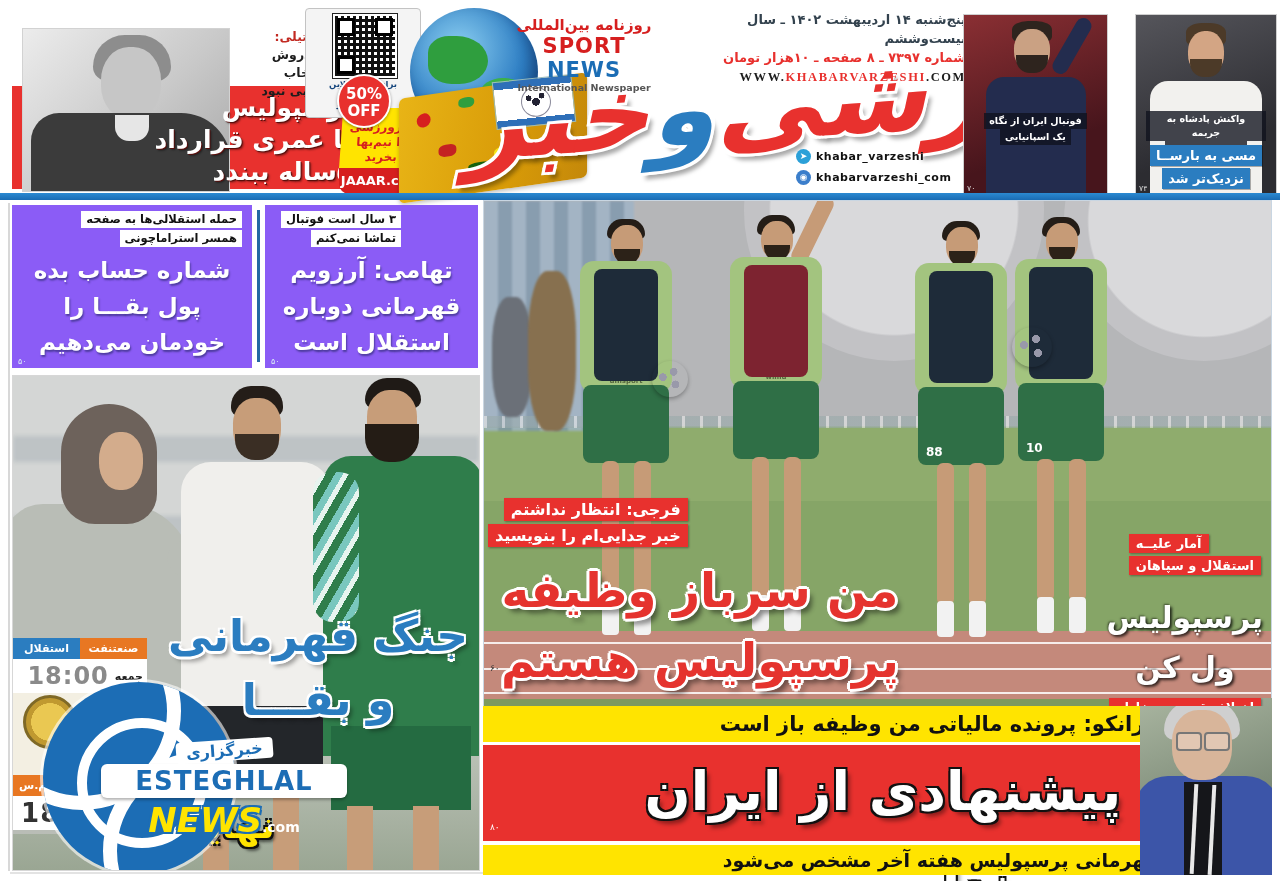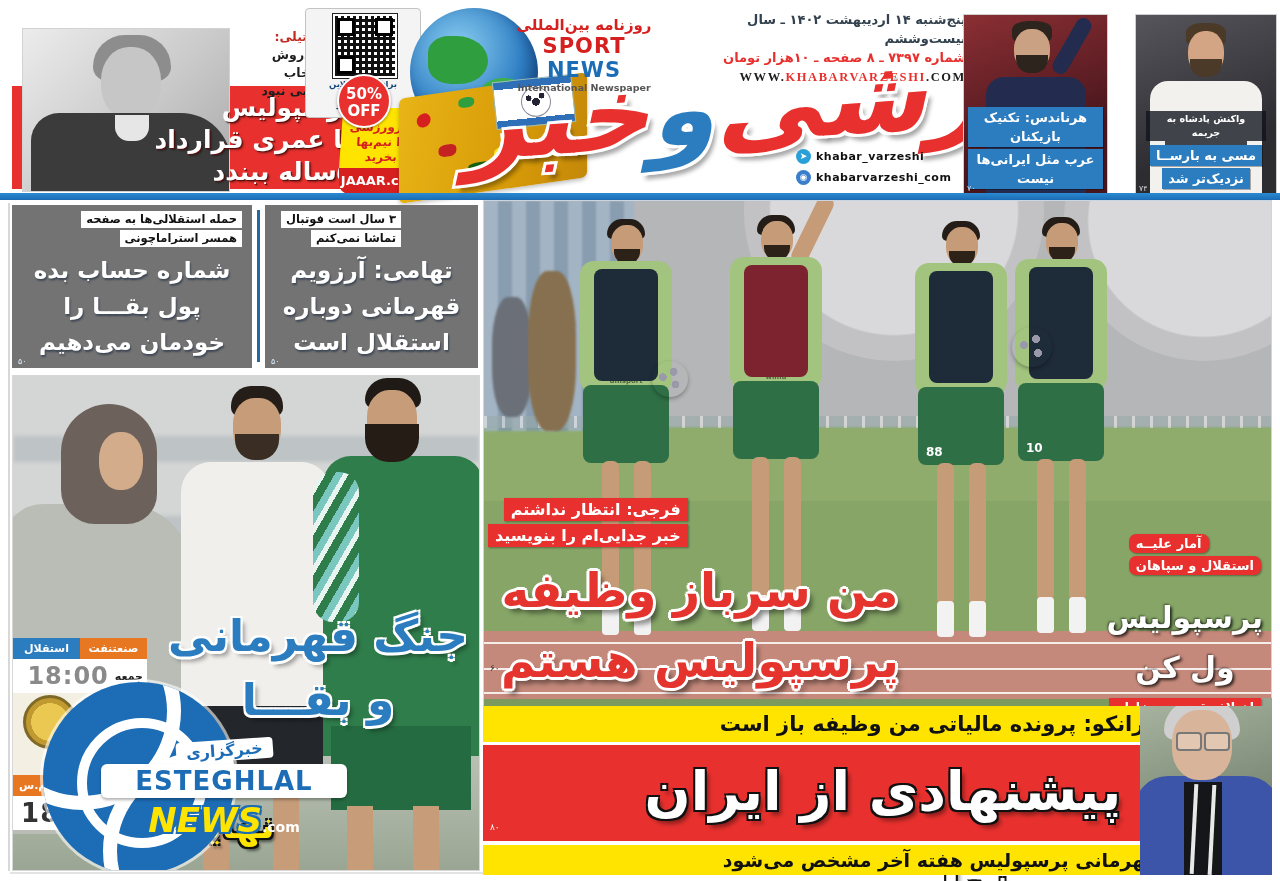--- a/index.html
+++ b/index.html
@@ -87,21 +87,21 @@
   .arm{position:absolute;border-radius:8px;}
   .card-kick{position:absolute;left:10px;right:10px;text-align:center;color:#fff;font-size:9.5px;font-weight:bold;line-height:14px;}
   .card-kick span{background:rgba(15,18,30,.78);padding:1px 5px;display:inline-block;}
   .card-head{position:absolute;left:4px;right:4px;bottom:6px;text-align:center;font-weight:900;font-size:13px;line-height:19px;color:#fff;}
   .card-head span{background:#2b7dc0;padding:1px 6px;display:inline-block;margin-top:2px;box-shadow:1px 1px 0 rgba(0,0,0,.3);}
   .pref{position:absolute;color:#eee;font-size:8px;opacity:.85;}
 
   .divider{left:0;top:193px;width:1280px;height:7px;background:linear-gradient(180deg,#2b8ad2,#1a6cb4);}
 
   
-  .bluebox{top:205px;height:163px;background:#737373;}
+  .bluebox{top:205px;height:163px;background:#8b5cf6;}
   .bb-right{left:265px;width:213px;}
   .bb-left{left:12px;width:240px;}
   .vrule{left:257px;top:210px;width:3px;height:152px;background:#2468a3;}
   .bb-kick{position:absolute;top:6px;font-size:11.5px;font-weight:bold;color:#111;line-height:17px;}
   .bb-kick span{background:#fff;padding:0 5px;display:block;width:fit-content;margin-bottom:2px;}
   .bb-head{position:absolute;left:6px;right:6px;bottom:8px;text-align:center;color:#fff;font-weight:900;
      font-size:23px;line-height:36px;text-shadow:1px 2px 2px rgba(0,20,50,.45);}
   .bb-pref{position:absolute;left:6px;bottom:2px;color:#d7e8f6;font-size:8px;}
 
   
@@ -188,21 +188,21 @@
   .player .sock.l{left:36px;} .player .sock.r{left:68px;}
   .armup{position:absolute;left:88px;top:-26px;width:17px;height:74px;background:#c69b77;border-radius:8px;transform:rotate(26deg);}
   .ball{position:absolute;border-radius:50%;background:radial-gradient(circle at 35% 30%,#fff 60%,#d9dde2 85%);
      background-image:radial-gradient(circle 4px at 30% 45%,#99a 95%,transparent),radial-gradient(circle 4px at 60% 30%,#99a 95%,transparent),radial-gradient(circle 4px at 65% 65%,#99a 95%,transparent);box-shadow:0 2px 4px rgba(0,0,0,.3);}
 
   
   .rk-tags{position:absolute;z-index:20;}
   .rk-tags span{display:block;width:fit-content;background:#e8312e;color:#fff;font-weight:900;padding:2px 7px;margin-bottom:3px;
      box-shadow:1px 1px 2px rgba(0,0,0,.35);}
   .rail-kick1{right:10px;top:333px;font-size:13px;text-align:right;}
-  .rail-kick1 span{margin-right:auto;margin-left:0;border-radius:7px;}
+  .rail-kick1 span{margin-right:auto;margin-left:0;}
   .rail-head{position:absolute;z-index:20;text-align:center;color:#fff;font-weight:900;
      text-shadow:2px 2px 3px rgba(0,0,0,.75),-1px -1px 2px rgba(0,0,0,.5);}
   .rail-head1{right:8px;top:392px;width:156px;font-size:30px;line-height:50px;}
   .rail-kick2{right:10px;top:497px;font-size:12.5px;}
   .story-kick{left:4px;top:297px;font-size:16px;}
   .story-head{position:absolute;left:4px;top:355px;width:424px;z-index:20;text-align:center;color:#e5332e;font-weight:900;
      font-size:47px;line-height:70px;
      text-shadow:2px 2px 0 #fff,-2px -2px 0 #fff,2px -2px 0 #fff,-2px 2px 0 #fff,0 3px 0 #fff,0 -3px 0 #fff,3px 0 0 #fff,-3px 0 0 #fff,5px 6px 5px rgba(0,0,0,.45);}
   .mp-pref{position:absolute;left:6px;top:462px;color:#333;font-size:9px;z-index:21;}
 
@@ -335,24 +335,20 @@
   <div class="abs pcard card-h">
     <div class="fig-torso" style="left:22px;top:62px;width:100px;height:120px;background:#232c4e;"></div>
     <div class="arm" style="left:100px;top:0px;width:16px;height:62px;background:#232c4e;transform:rotate(30deg);"></div>
     <div class="fig-hair" style="left:48px;top:6px;width:40px;height:22px;background:#2e241e;"></div>
     <div class="fig-head" style="left:50px;top:14px;width:36px;height:42px;background:#caa183;"></div>
     <div class="fig-hair" style="left:52px;top:40px;width:32px;height:18px;border-radius:0 0 14px 14px;background:#2e241e;"></div>
     <div class="card-kick" style="top:98px;">
       <span>فوتبال ایران از نگاه</span><br>
       <span>یک اسپانیایی</span>
     </div>
-    <div class="card-head">
-      <span>هرناندس: تکنیک بازیکنان</span><br>
-      <span>عرب مثل ایرانی‌ها نیست</span>
-    </div>
     <span class="pref" style="left:3px;bottom:2px;">۷۰</span>
   </div>
 
   <div class="abs pcard card-m">
     <div class="fig-torso" style="left:14px;top:66px;width:112px;height:114px;background:#f2f1ee;"></div>
     <div class="fig-hair" style="left:50px;top:8px;width:40px;height:24px;background:#4c3a28;"></div>
     <div class="fig-head" style="left:52px;top:16px;width:36px;height:44px;background:#d3a584;"></div>
     <div class="fig-hair" style="left:54px;top:44px;width:32px;height:18px;border-radius:0 0 14px 14px;background:#4c3a28;"></div>
     <div class="card-kick" style="top:96px;text-align:center;">
       <span>واکنش پادشاه به جریمه</span><br>

